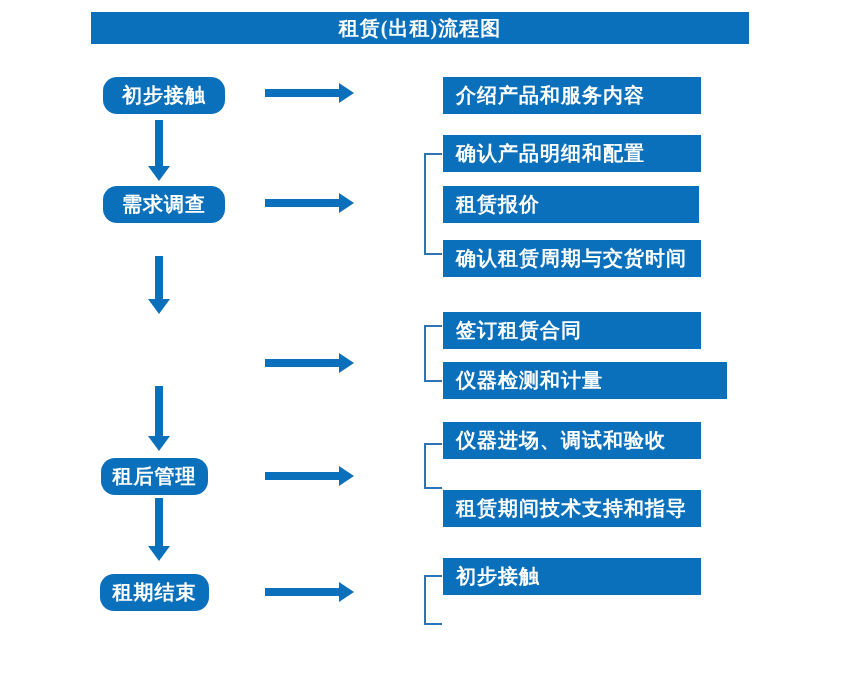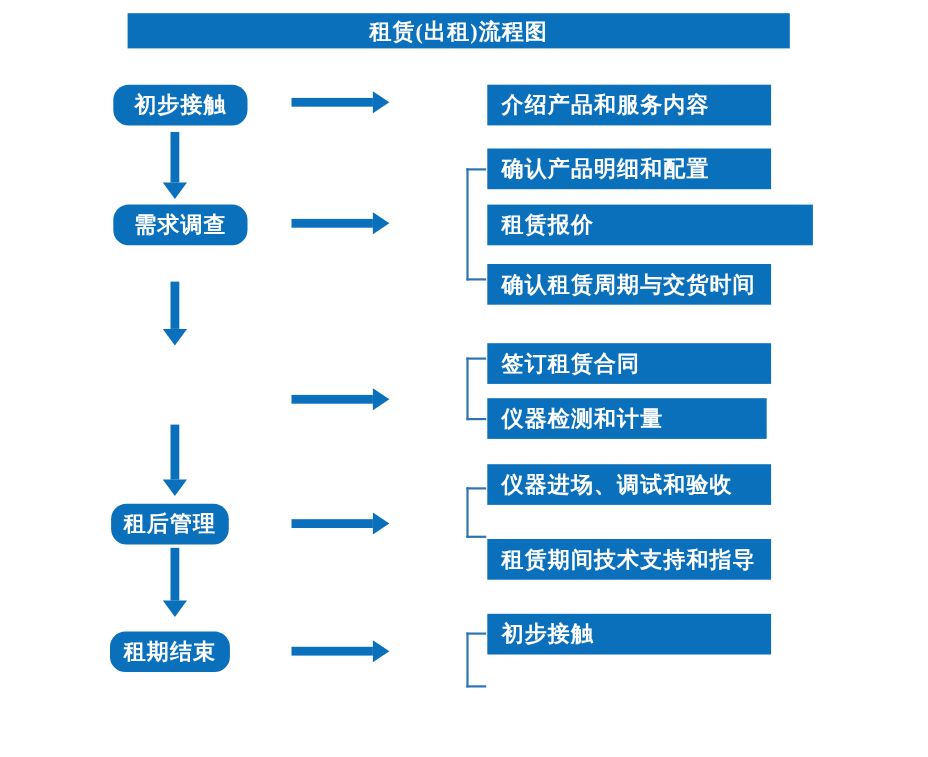--- a/index.html
+++ b/index.html
@@ -31,21 +31,21 @@
     border-left:2px solid var(--bracket);
     border-top:2px solid var(--bracket);
     border-bottom:2px solid var(--bracket);
   }
 </style>
 </head>
 <body>
 
 <div id="canvas">
 
-  <div class="box title-bar" style="left:116px;top:12px;width:602px;height:32px;">租赁(出租)流程图</div>
+  <div class="box title-bar" style="left:91px;top:12px;width:658px;height:32px;">租赁(出租)流程图</div>
 
   <div class="box step-box" style="left:103px;top:77px;width:122px;height:37px;">初步接触</div>
   <div class="box step-box" style="left:103px;top:186px;width:122px;height:37px;">需求调查</div>
   <div class="box step-box" style="left:100px;top:574px;width:109px;height:37px;">租期结束</div>
   <div class="box step-box" style="left:101px;top:458px;width:107px;height:37px;">租后管理</div>
 
   <div>
     <div class="vshaft" style="left:155px;top:120px;height:46px;"></div>
     <div class="vhead" style="left:148px;top:166px;"></div>
   </div>
@@ -84,24 +84,24 @@
   </div>
 
   <div class="bracket" style="left:424px;top:153px;height:102px;"></div>
   <div class="bracket" style="left:424px;top:325px;height:57px;"></div>
   <div class="bracket" style="left:424px;top:443px;height:46px;"></div>
   <div class="bracket" style="left:424px;top:575px;height:50px;"></div>
 
   <div class="box detail-box" style="left:443px;top:77px;width:258px;height:37px;">介绍产品和服务内容</div>
 
   <div class="box detail-box" style="left:443px;top:135px;width:258px;height:37px;">确认产品明细和配置</div>
-  <div class="box detail-box" style="left:443px;top:186px;width:296px;height:37px;">租赁报价</div>
+  <div class="box detail-box" style="left:443px;top:186px;width:256px;height:37px;">租赁报价</div>
   <div class="box detail-box" style="left:443px;top:312px;width:258px;height:37px;">签订租赁合同</div>
 
   <div class="box detail-box" style="left:443px;top:240px;width:258px;height:37px;">确认租赁周期与交货时间</div>
-  <div class="box detail-box" style="left:443px;top:362px;width:254px;height:37px;">仪器检测和计量</div>
+  <div class="box detail-box" style="left:443px;top:362px;width:284px;height:37px;">仪器检测和计量</div>
 
   <div class="box detail-box" style="left:443px;top:422px;width:258px;height:37px;">仪器进场、调试和验收</div>
   <div class="box detail-box" style="left:443px;top:490px;width:258px;height:37px;">租赁期间技术支持和指导</div>
 
   <div class="box detail-box" style="left:443px;top:558px;width:258px;height:37px;">初步接触</div>
 
 </div>
 
 </body></html>

